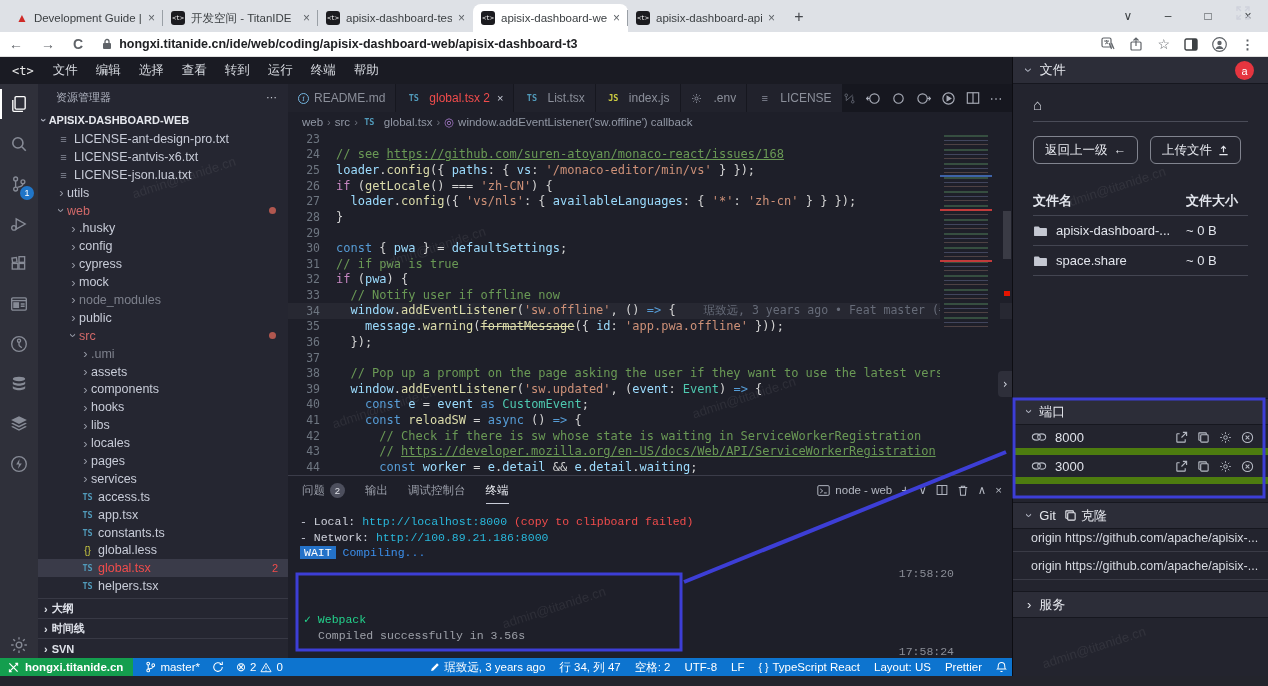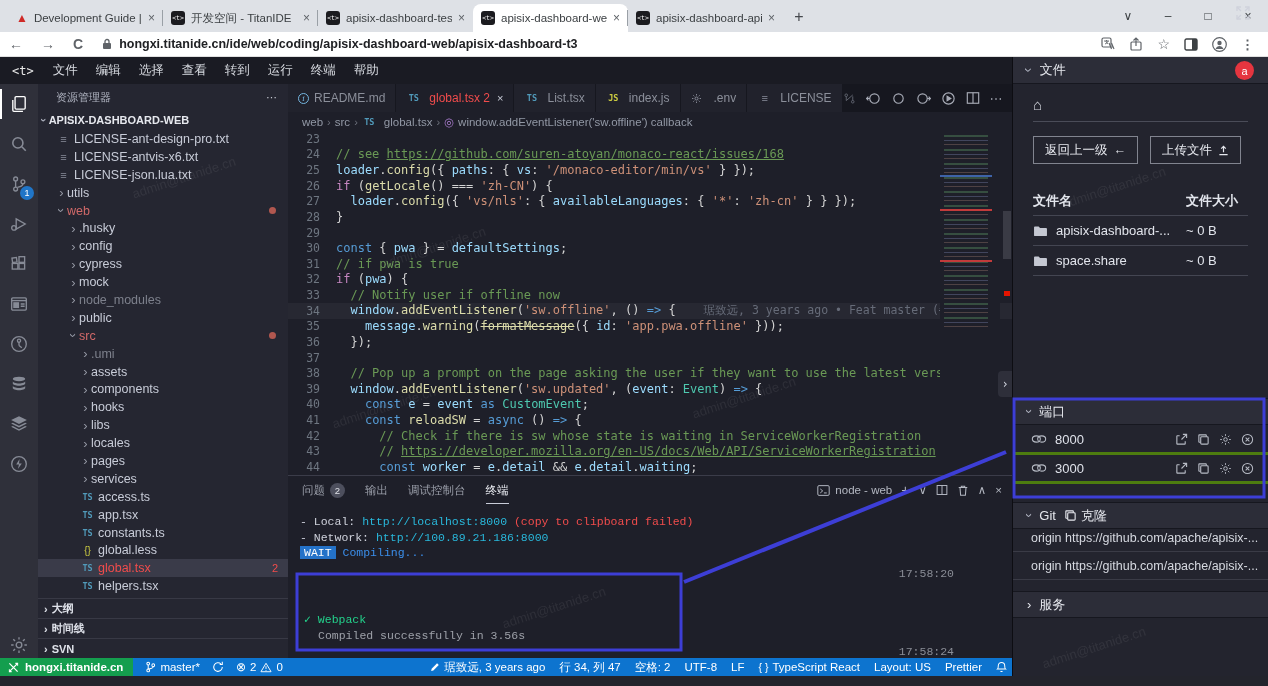--- a/index.html
+++ b/index.html
@@ -126,28 +126,28 @@
 
   
   #rightpanel { position:absolute; left:1012px; top:57px; width:256px; height:619px; background:#23242e; border-left:1px solid #0d0d12; overflow:hidden; }
   .rp-head { height:27px; background:#2c2d38; display:flex; align-items:center; gap:8px; padding-left:14px; font-size:13px; color:#e6e8ee; border-bottom:1px solid #16171f; position:relative; }
   .rp-head .chev { color:#aeb2bf; font-size:14px; display:inline-block; }
   .rp-head .chev.down { transform:rotate(90deg); }
   #rp-badge { position:absolute; right:14px; top:4px; width:19px; height:19px; border-radius:50%; background:#e5353f; color:#fff; font-size:11px; display:flex; align-items:center; justify-content:center; }
   #rp-home { margin:12px 0 0 20px; color:#d6d9e0; font-size:15px; }
   .rp-div { height:1px; background:#4a4c58; margin:8px 20px 0 20px; }
   #rp-btns { display:flex; gap:12px; margin:14px 0 0 20px; }
-  .rp-btn { height:28px; border:1px solid #81848f; color:#e6e8ee; font-size:12.5px; display:flex; align-items:center; gap:6px; padding:0 11px; border-radius:0; cursor:pointer; background:transparent; }
+  .rp-btn { height:28px; border:1px solid #81848f; color:#e6e8ee; font-size:12.5px; display:flex; align-items:center; gap:6px; padding:0 11px; border-radius:6px; cursor:pointer; background:transparent; }
   #ftable { margin:22px 20px 0 20px; font-size:13px; color:#e2e5ec; }
   .frow { display:flex; align-items:center; height:30px; border-bottom:1px solid #444652; }
   .frow.head { font-weight:bold; }
   .frow .c1 { flex:1; display:flex; align-items:center; gap:8px; overflow:hidden; white-space:nowrap; }
   .frow .c2 { width:62px; flex:none; }
   .rp-sec { background:#2c2d38; height:27px; display:flex; align-items:center; gap:8px; padding-left:14px; font-size:13px; color:#e6e8ee; border-top:1px solid #16171f; border-bottom:1px solid #16171f; }
-  .port-row { height:29px; display:flex; align-items:center; gap:8px; padding:0 14px 0 18px; border-bottom:3px solid #4d7c0f; color:#dfe2ea; font-size:13px; }
+  .port-row { height:29px; display:flex; align-items:center; gap:8px; padding:0 14px 0 18px; border-bottom:7px solid #4d7c0f; color:#dfe2ea; font-size:13px; }
   .port-acts { margin-left:auto; display:flex; align-items:center; gap:9px; color:#b6bac4; }
   .git-row { height:28px; display:flex; align-items:center; padding:0 14px 0 18px; border-bottom:1px solid #3a3b46; color:#d6d9e0; font-size:12.5px; white-space:nowrap; overflow:hidden; }
   .clone-chip { display:flex; align-items:center; gap:4px; color:#e6e8ee; }
 
   
   #annot { position:absolute; left:0; top:0; pointer-events:none; z-index:50; }
   .wm { position:absolute; color:rgba(255,255,255,0.07); font-size:13px; transform:rotate(-18deg); pointer-events:none; z-index:40; white-space:nowrap; }
 </style>
 </head>
 <body>

